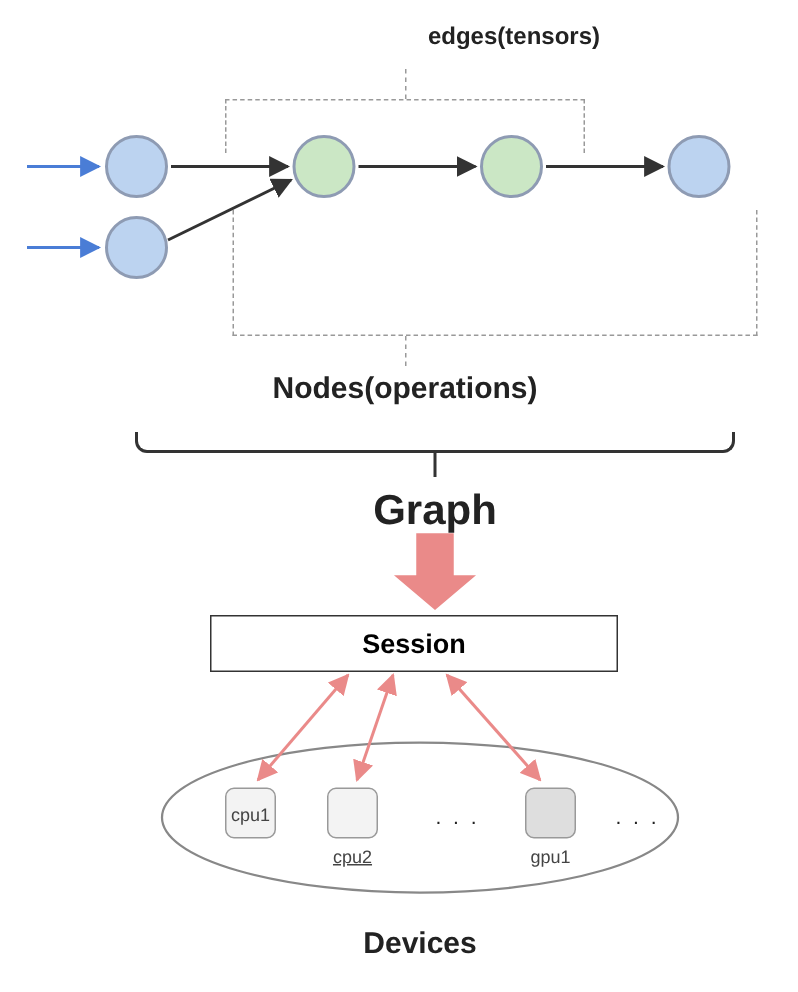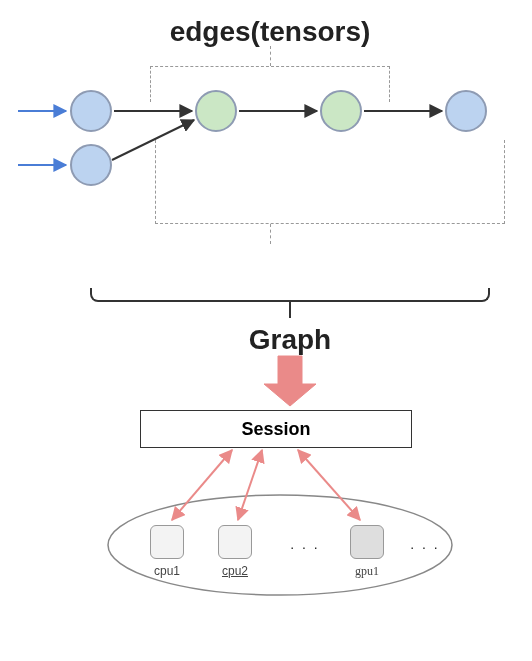--- a/index.html
+++ b/index.html
@@ -89,55 +89,57 @@
     width: 532px;
     height: 661px;
     pointer-events: none;
   }
 </style>
 </head>
 <body>
 
 <div class="canvas">
 
-  <div class="label" style="left:140px; top:16px; width:260px; font-size:28px;">edges(tensors)</div>
+  <div class="label" style="left:140px; top:16px; width:260px; font-size:16px;text-align:right;">edges(tensors)</div>
 
   <div class="dashed-box" style="left:150px; top:66px; width:240px; height:36px; border-bottom:none;"></div>
   <div class="dashed-stem" style="left:270px; top:46px; height:20px;"></div>
 
   <div class="node blue" style="left:70px; top:90px;"></div>
   <div class="node blue" style="left:70px; top:144px;"></div>
   <div class="node green" style="left:195px; top:90px;"></div>
   <div class="node green" style="left:320px; top:90px;"></div>
   <div class="node blue" style="left:445px; top:90px;"></div>
 
   <div class="dashed-box" style="left:155px; top:140px; width:350px; height:84px; border-top:none;"></div>
   <div class="dashed-stem" style="left:270px; top:224px; height:20px;"></div>
 
+  <div class="label" style="left:140px; top:248px; width:260px; font-size:20px;">Nodes(operations)</div>
 
   <div class="bracket" style="left:90px; top:288px; width:400px;"></div>
   <div class="bracket-stem" style="left:289px; top:302px; height:16px;"></div>
 
   <div class="label" style="left:200px; top:324px; width:180px; font-size:28px;">Graph</div>
 
   <div class="session-box" style="left:140px; top:410px; width:270px; height:36px; font-size:18px;">
     <span>Session</span>
   </div>
 
   <div class="device light" style="left:150px; top:525px;"></div>
   <div class="device light" style="left:218px; top:525px;"></div>
   <div class="device dark" style="left:350px; top:525px;"></div>
 
-  <div class="device-label" style="left:140px; top:564px; width:54px;">cpu1</div>
+  <div class="device-label" style="left:140px; top:536px; width:54px;">cpu1</div>
   <div class="device-label" style="left:208px; top:564px; width:54px;text-decoration:underline;">cpu2</div>
-  <div class="device-label" style="left:340px; top:564px; width:54px;font-family:Liberation Serif, serif;">gpu1</div>
+  <div class="device-label" style="left:340px; top:564px; width:54px;">gpu1</div>
 
   <div class="label" style="left:280px; top:536px; width:50px; font-size:14px; font-weight:normal; letter-spacing:2px;">. . .</div>
   <div class="label" style="left:400px; top:536px; width:50px; font-size:14px; font-weight:normal; letter-spacing:2px;">. . .</div>
 
+  <div class="label" style="left:190px; top:618px; width:180px; font-size:20px;">Devices</div>
 
   <svg class="overlay">
     <defs>
       <marker id="ah-black" viewBox="0 0 10 10" refX="9" refY="5" markerWidth="7" markerHeight="7" orient="auto-start-reverse">
         <path d="M 0 0 L 10 5 L 0 10 z" fill="#333"></path>
       </marker>
       <marker id="ah-blue" viewBox="0 0 10 10" refX="9" refY="5" markerWidth="7" markerHeight="7" orient="auto-start-reverse">
         <path d="M 0 0 L 10 5 L 0 10 z" fill="#4a7dd6"></path>
       </marker>
       <marker id="ah-pink-end" viewBox="0 0 10 10" refX="9" refY="5" markerWidth="7" markerHeight="7" orient="auto-start-reverse">

